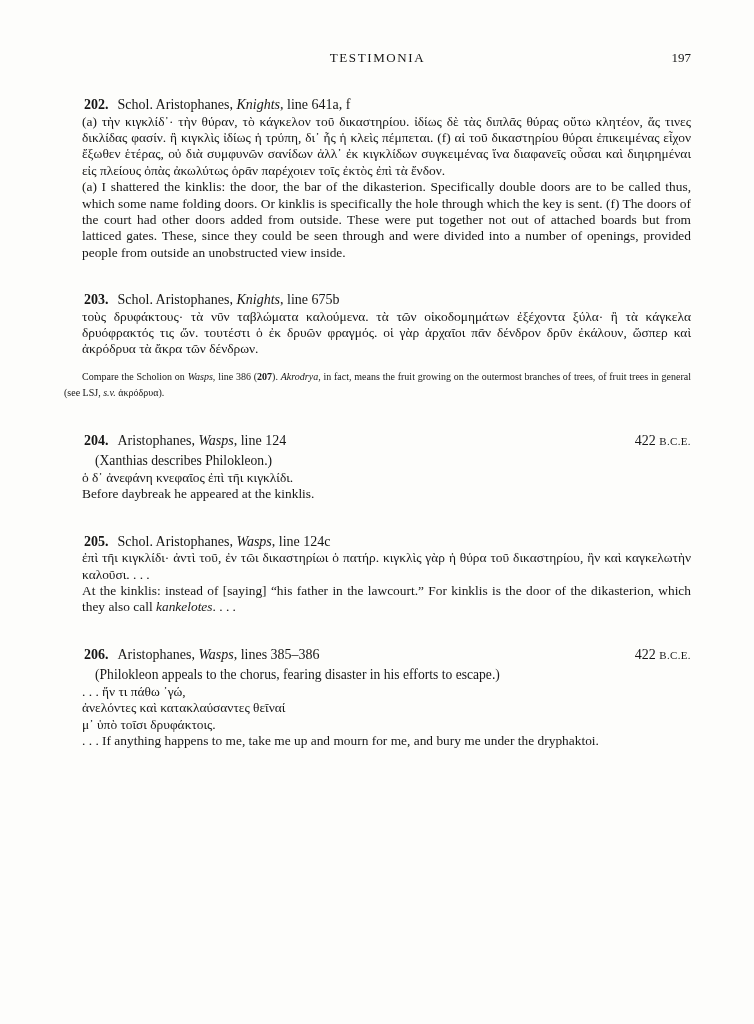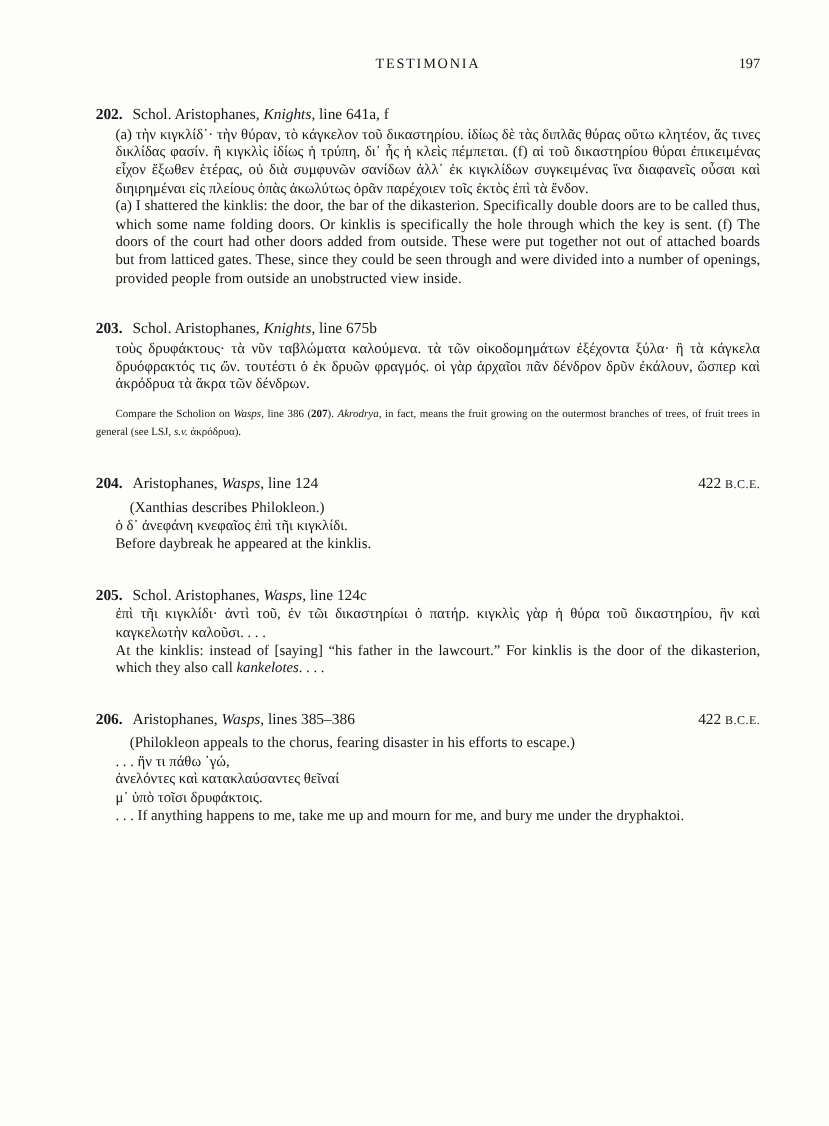--- a/index.html
+++ b/index.html
@@ -7,40 +7,41 @@
   body {
     font-family: "Liberation Serif", "DejaVu Serif", serif;
     color: #161616;
     -webkit-font-smoothing: antialiased;
   }
   .page {
     width: 754px;
     min-height: 1024px;
     margin: 0 auto;
     background: #fdfdfb;
-    padding: 50px 63px 42px 87px;
+    padding: 50px 63px 42px 64px;
   }
   .page-header {
     position: relative;
     text-align: center;
     font-size: 13px;
     height: 17px;
     margin-bottom: 29px;
   }
   .page-header .title { letter-spacing: 1.6px; }
   .page-header .pagenum { position: absolute; right: 0; top: 0; letter-spacing: 0; }
 
   .entry { margin-top: 30px; }
   .entry:first-child { margin-top: 0; }
 
   .entry-heading {
     display: flex;
     align-items: baseline;
     font-size: 14px;
     line-height: 1.25;
+    margin-left: 20px;
   }
   .entry-number { font-weight: bold; flex: none; margin-right: 9px; }
   .heading-text { flex: 1 1 auto; }
   .entry-date { flex: none; padding-left: 12px; white-space: nowrap; }
   .entry-date .era { font-size: 0.78em; letter-spacing: 0.4px; }
 
   .entry-context {
     margin-left: 31px;
     margin-top: 3px;
     font-size: 13.6px;

